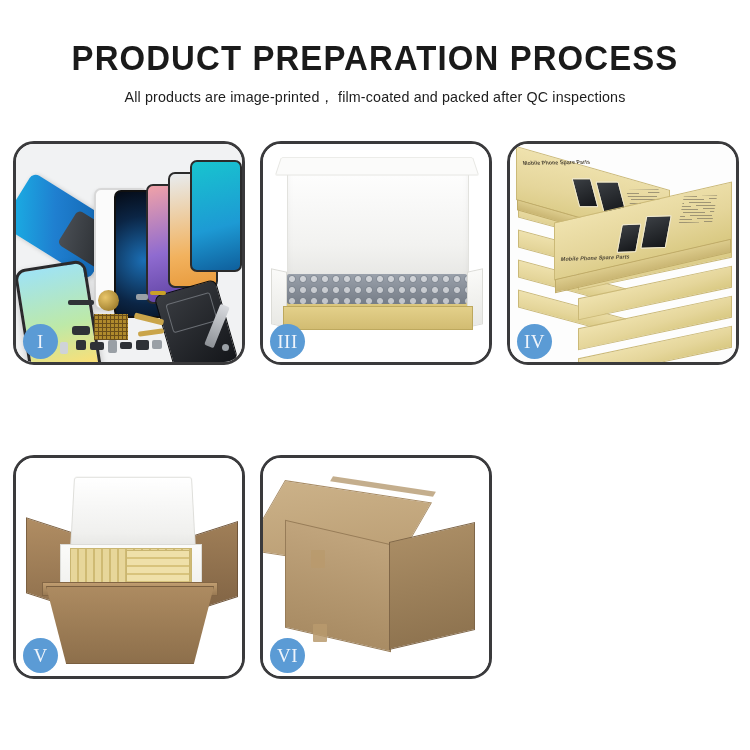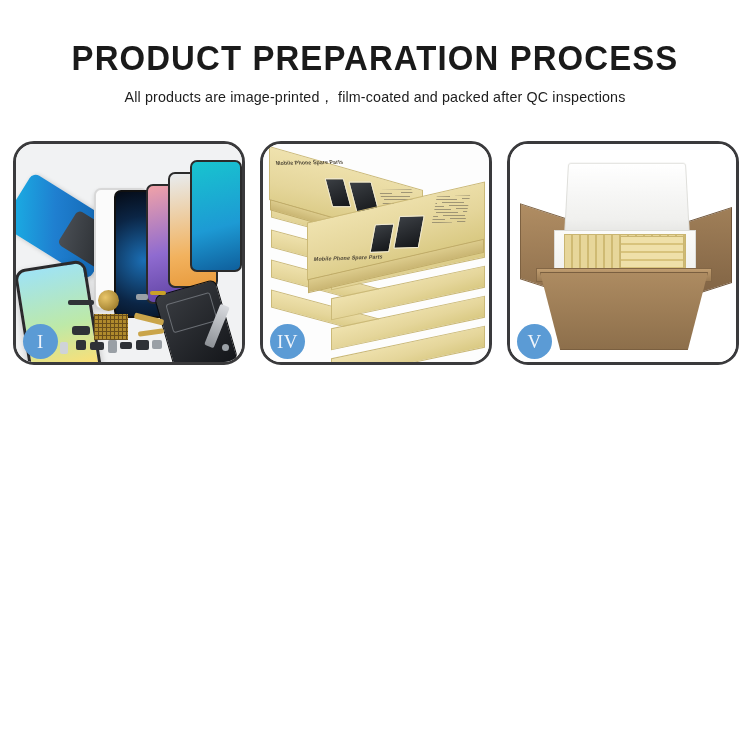--- a/index.html
+++ b/index.html
@@ -264,20 +264,31 @@
       <div class="chip" style="left:120px;top:196px;width:13px;height:10px;"></div>
       <div class="chip pale" style="left:136px;top:196px;width:10px;height:9px;"></div>
       <div class="chip" style="left:44px;top:198px;width:8px;height:12px;border-radius:2px;background:#cfd3d8;"></div>
       <div class="tool"></div>
       <div class="chip pale" style="left:206px;top:200px;width:7px;height:7px;border-radius:50%;"></div>
     </div>
     <div class="badge">I</div>
   </div>
 
 
+  <div class="panel">
+    <div class="panel-inner p3">
+      <div class="foamlid"></div>
+      <div class="boxbody"></div>
+      <div class="bfoamL"></div>
+      <div class="bfoamR"></div>
+      <div class="bubfill"></div>
+      <div class="boxfront"></div>
+    </div>
+    <div class="badge">III</div>
+  </div>
 
   <div class="panel">
     <div class="panel-inner p4">
       <div class="stack">
 
         <div class="sbox" style="left:2px;top:58px;width:106px;height:16px;transform:skewY(15deg);"></div>
         <div class="sbox" style="left:2px;top:88px;width:106px;height:16px;transform:skewY(15deg);"></div>
         <div class="sbox" style="left:2px;top:118px;width:106px;height:16px;transform:skewY(15deg);"></div>
         <div class="sbox" style="left:2px;top:148px;width:106px;height:16px;transform:skewY(15deg);"></div>
 
@@ -313,14 +324,25 @@
       <div class="sfLid"></div>
       <div class="sfBox"></div>
       <div class="ybars"></div>
       <div class="ybars2"></div>
       <div class="crim"></div>
       <div class="cbody"></div>
     </div>
     <div class="badge">V</div>
   </div>
 
+  <div class="panel">
+    <div class="panel-inner p6">
+      <div class="ctop"></div>
+      <div class="cseam"></div>
+      <div class="cleft"></div>
+      <div class="cright"></div>
+      <div class="ctape" style="left:48px;top:92px;width:14px;height:18px;"></div>
+      <div class="ctape" style="left:50px;top:166px;width:14px;height:18px;"></div>
+    </div>
+    <div class="badge">VI</div>
+  </div>
 
 </div>
 
 </body></html>

